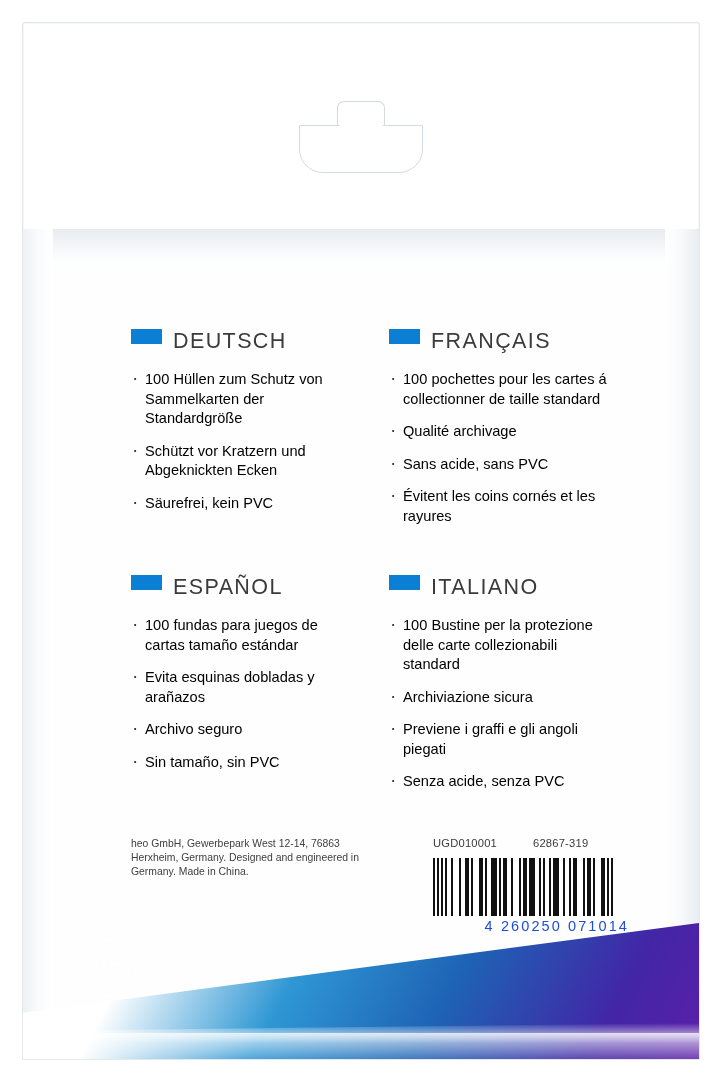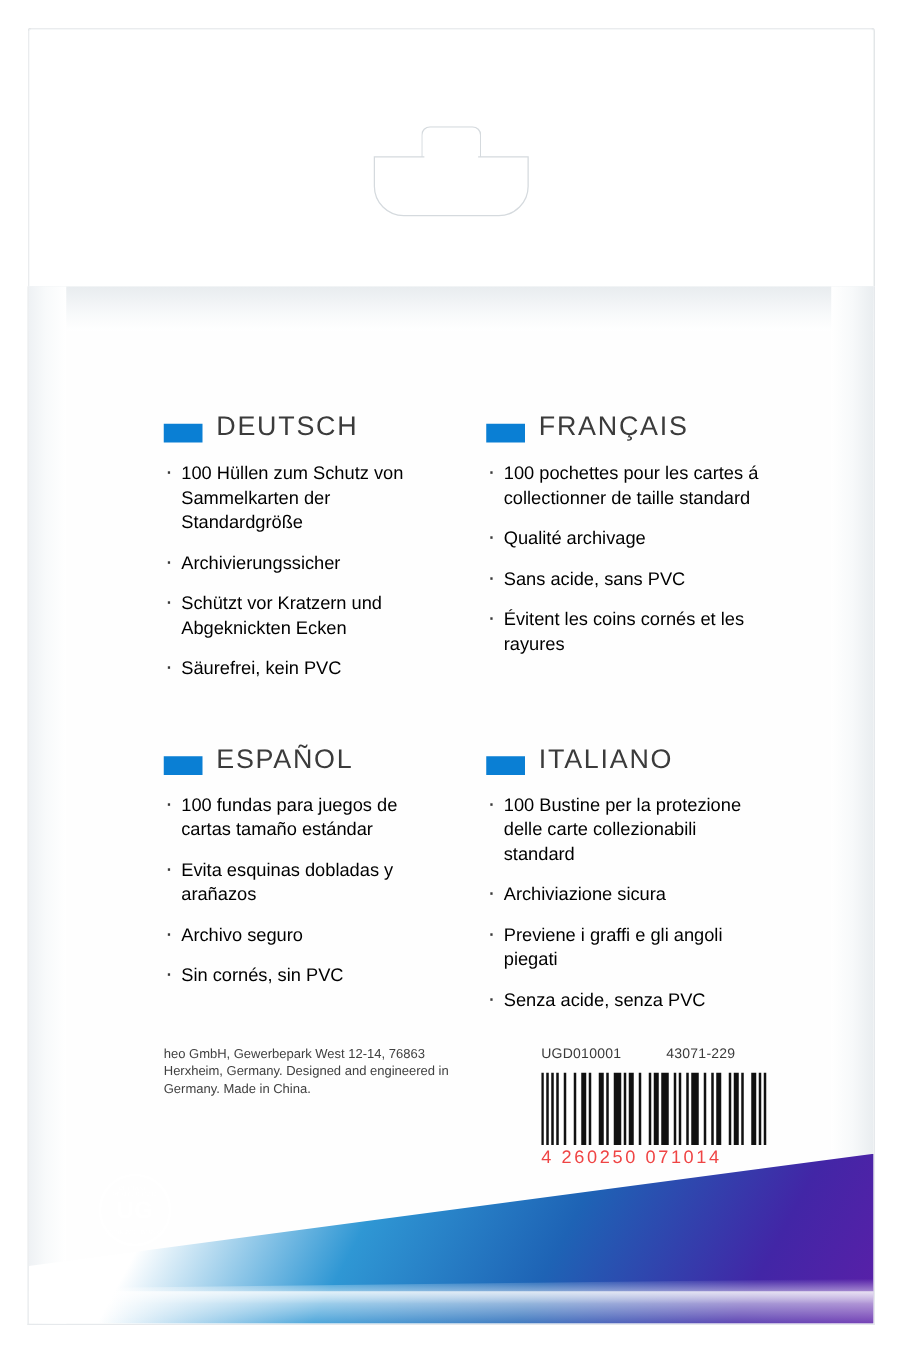--- a/index.html
+++ b/index.html
@@ -186,21 +186,21 @@
   }
   .lang-grid {
     display: grid;
     grid-template-columns: 222px 222px;
     column-gap: 36px;
     row-gap: 0;
   }
   .lang-block { margin-bottom: 36px; }
   .lang-head {
     display: flex;
-    align-items: flex-end;
+    align-items: flex-start;
     margin-bottom: 16px;
   }
   .flag-box {
     width: 31px;
     height: 15px;
     background: #0a7fd4;
     margin-right: 11px;
     flex: 0 0 auto;
   }
   .lang-title {
@@ -271,24 +271,24 @@
   }
   .barcode i {
     display: block;
     background: #111111;
     height: 100%;
   }
   .barcode-digits {
     font-family: "Liberation Sans", sans-serif;
     font-size: 14.5px;
     letter-spacing: 2.1px;
-    color: #ef4444;
+    color: #1d4ed8;
     margin-top: 2px;
     width: 196px;
-    text-align: left;
+    text-align: right;
   }
 </style>
 </head>
 <body>
 
 <div id="package">
 
   <div class="header-card">
     <div class="hang-hole-top"></div>
     <div class="hang-hole"></div>
@@ -303,21 +303,20 @@
     <div class="content">
       <div class="lang-grid">
 
         <div class="lang-block">
           <div class="lang-head">
             <span class="flag-box"></span>
             <span class="lang-title">DEUTSCH</span>
           </div>
           <ul class="feats">
             <li>100 Hüllen zum Schutz von Sammelkarten der Standardgröße</li>
-            <li>Archivierungssicher</li>
             <li>Schützt vor Kratzern und Abgeknickten Ecken</li>
             <li>Säurefrei, kein PVC</li>
           </ul>
         </div>
 
         <div class="lang-block">
           <div class="lang-head">
             <span class="flag-box"></span>
             <span class="lang-title">FRANÇAIS</span>
           </div>
@@ -331,21 +330,21 @@
 
         <div class="lang-block">
           <div class="lang-head">
             <span class="flag-box"></span>
             <span class="lang-title">ESPAÑOL</span>
           </div>
           <ul class="feats">
             <li>100 fundas para juegos de cartas tamaño estándar</li>
             <li>Evita esquinas dobladas y arañazos</li>
             <li>Archivo seguro</li>
-            <li>Sin cornés, sin PVC</li>
+            <li>Sin tamaño, sin PVC</li>
           </ul>
         </div>
 
         <div class="lang-block">
           <div class="lang-head">
             <span class="flag-box"></span>
             <span class="lang-title">ITALIANO</span>
           </div>
           <ul class="feats">
             <li>100 Bustine per la protezione delle carte collezionabili standard</li>
@@ -359,21 +358,21 @@
     </div>
 
     <div class="footer-row">
       <div class="legal">
         <p class="addr">heo GmbH, Gewerbepark West 12-14, 76863 Herxheim, Germany. Designed and engineered in Germany. Made in China.</p>
       </div>
 
       <div class="barcode-area">
         <div class="codes">
           <span>UGD010001</span>
-          <span>43071-229</span>
+          <span>62867-319</span>
         </div>
         <div class="barcode" id="barcode">
             <i style="width: 2px;"></i>
             <i style="width: 2px; background: transparent;"></i>
             <i style="width: 2px;"></i>
             <i style="width: 2px; background: transparent;"></i>
             <i style="width: 2px;"></i>
             <i style="width: 2px; background: transparent;"></i>
             <i style="width: 2px;"></i>
             <i style="width: 4px; background: transparent;"></i>

